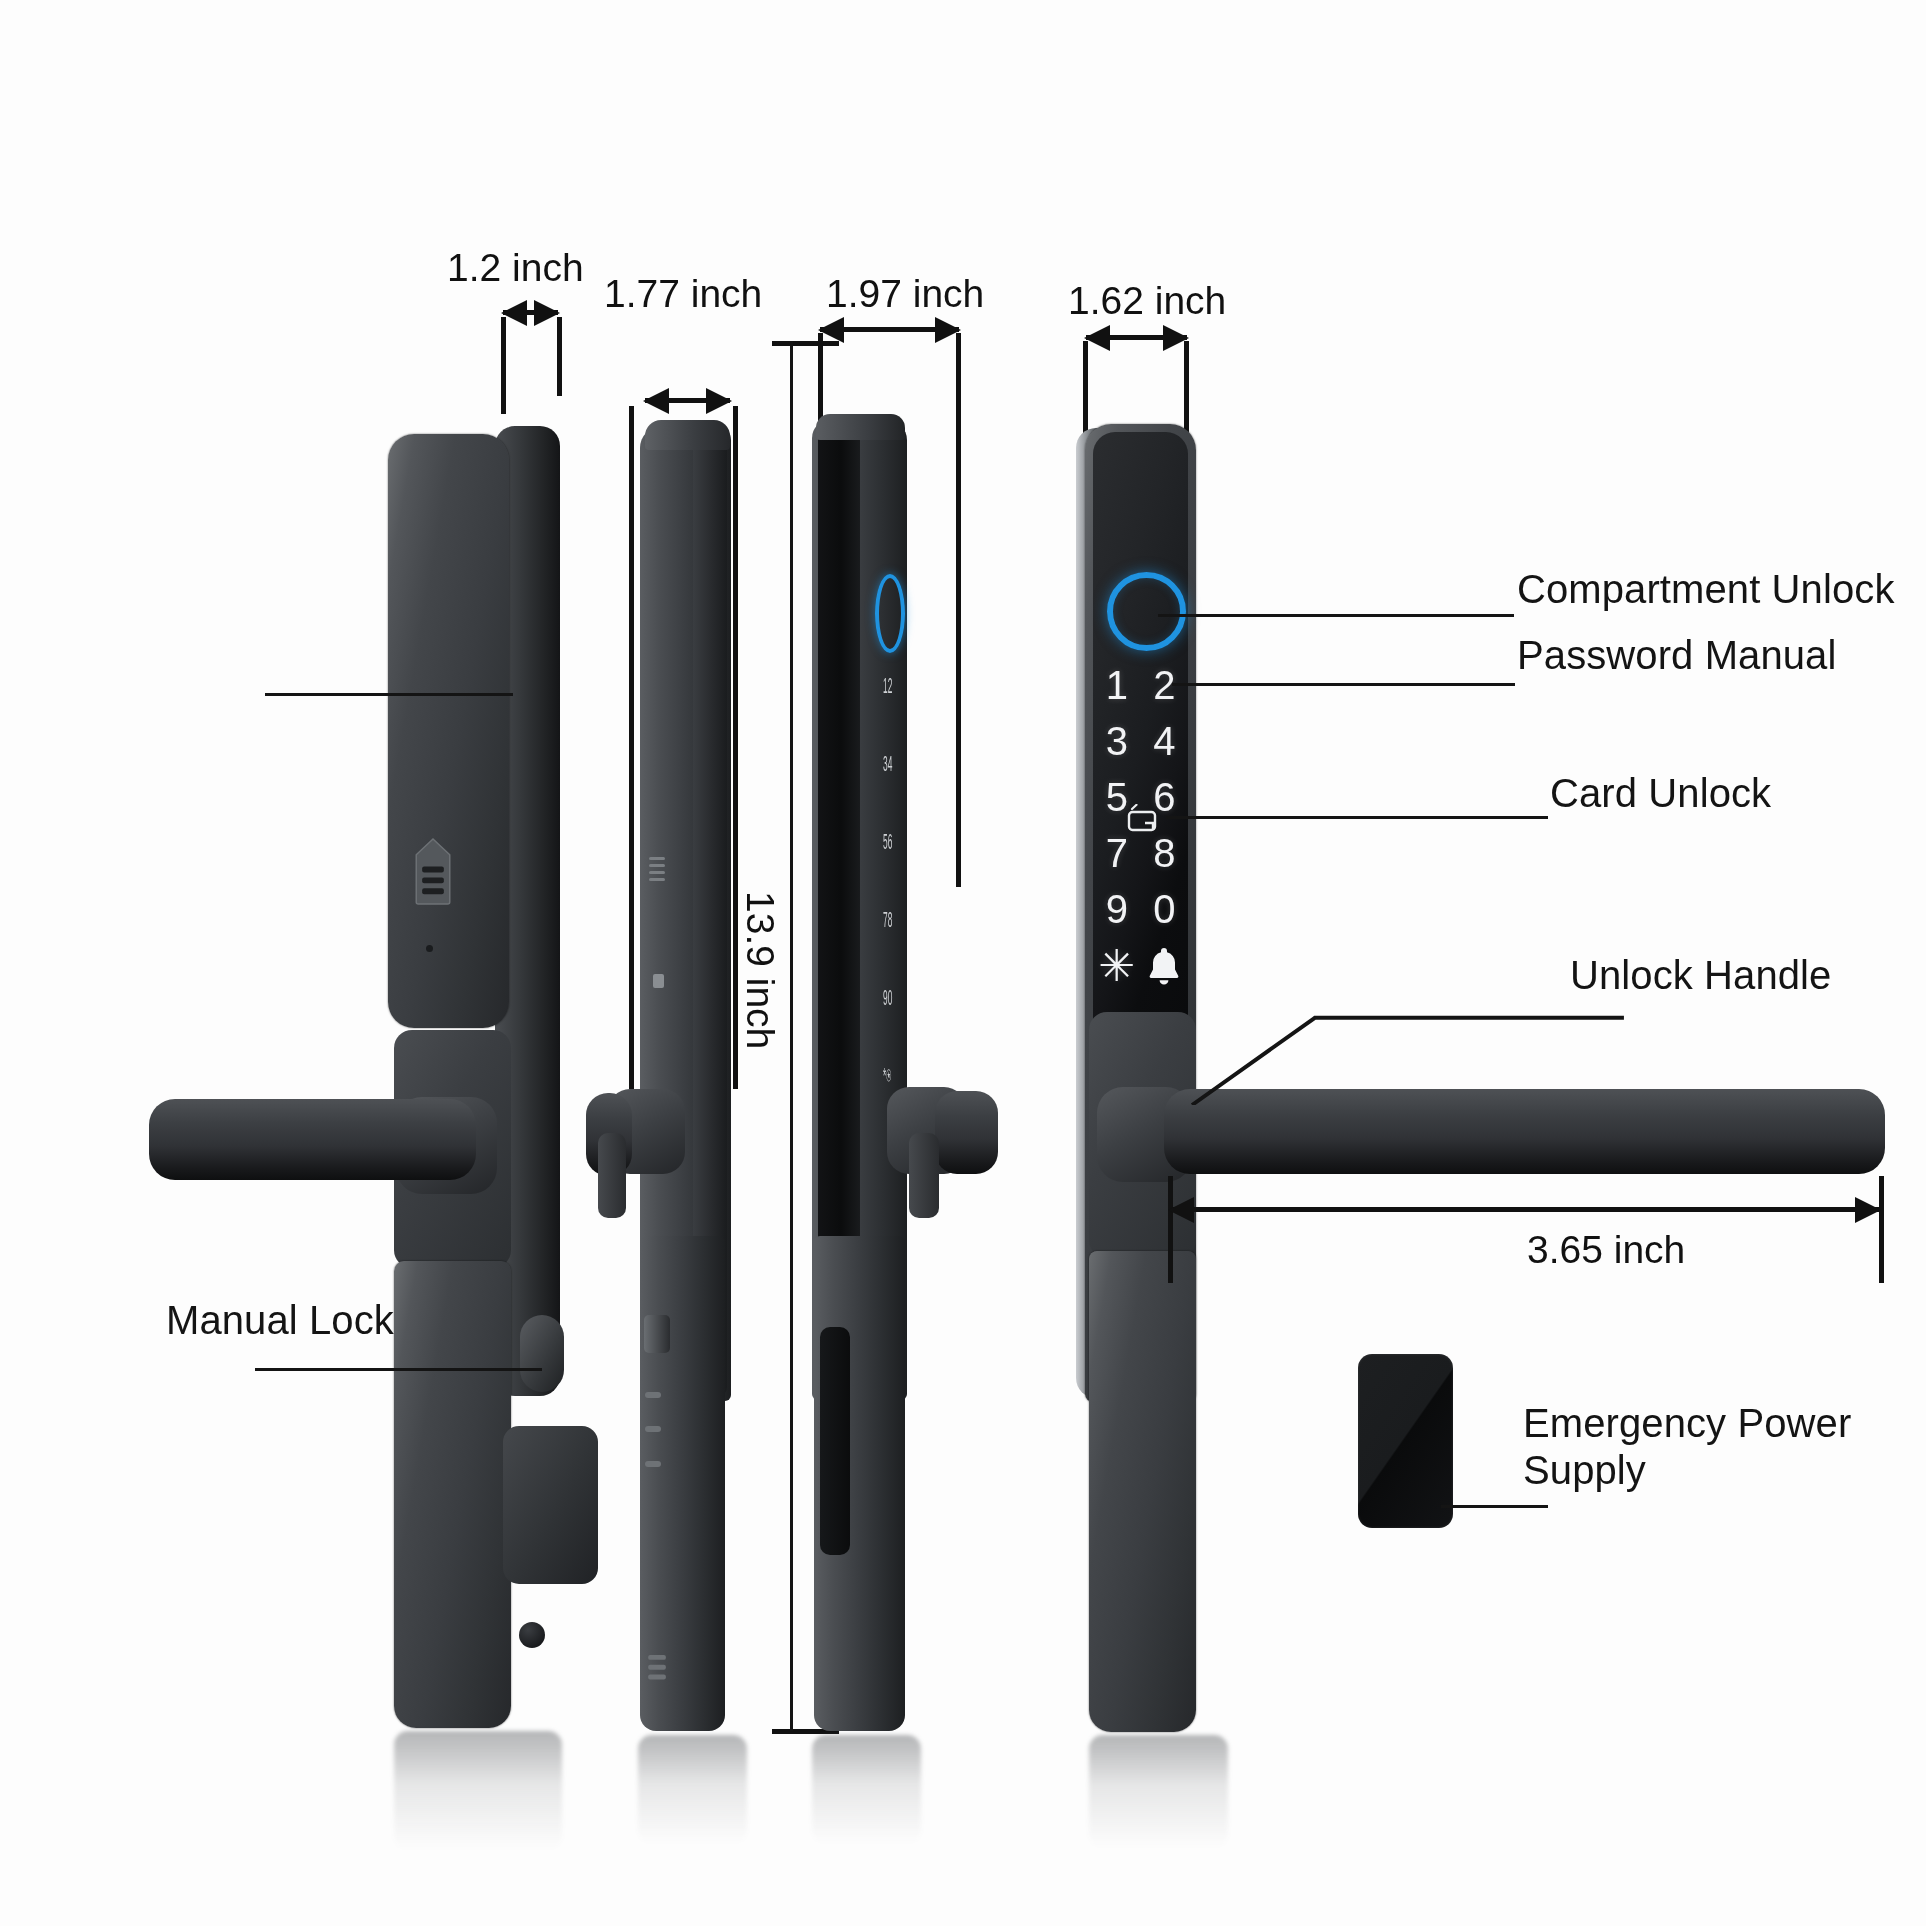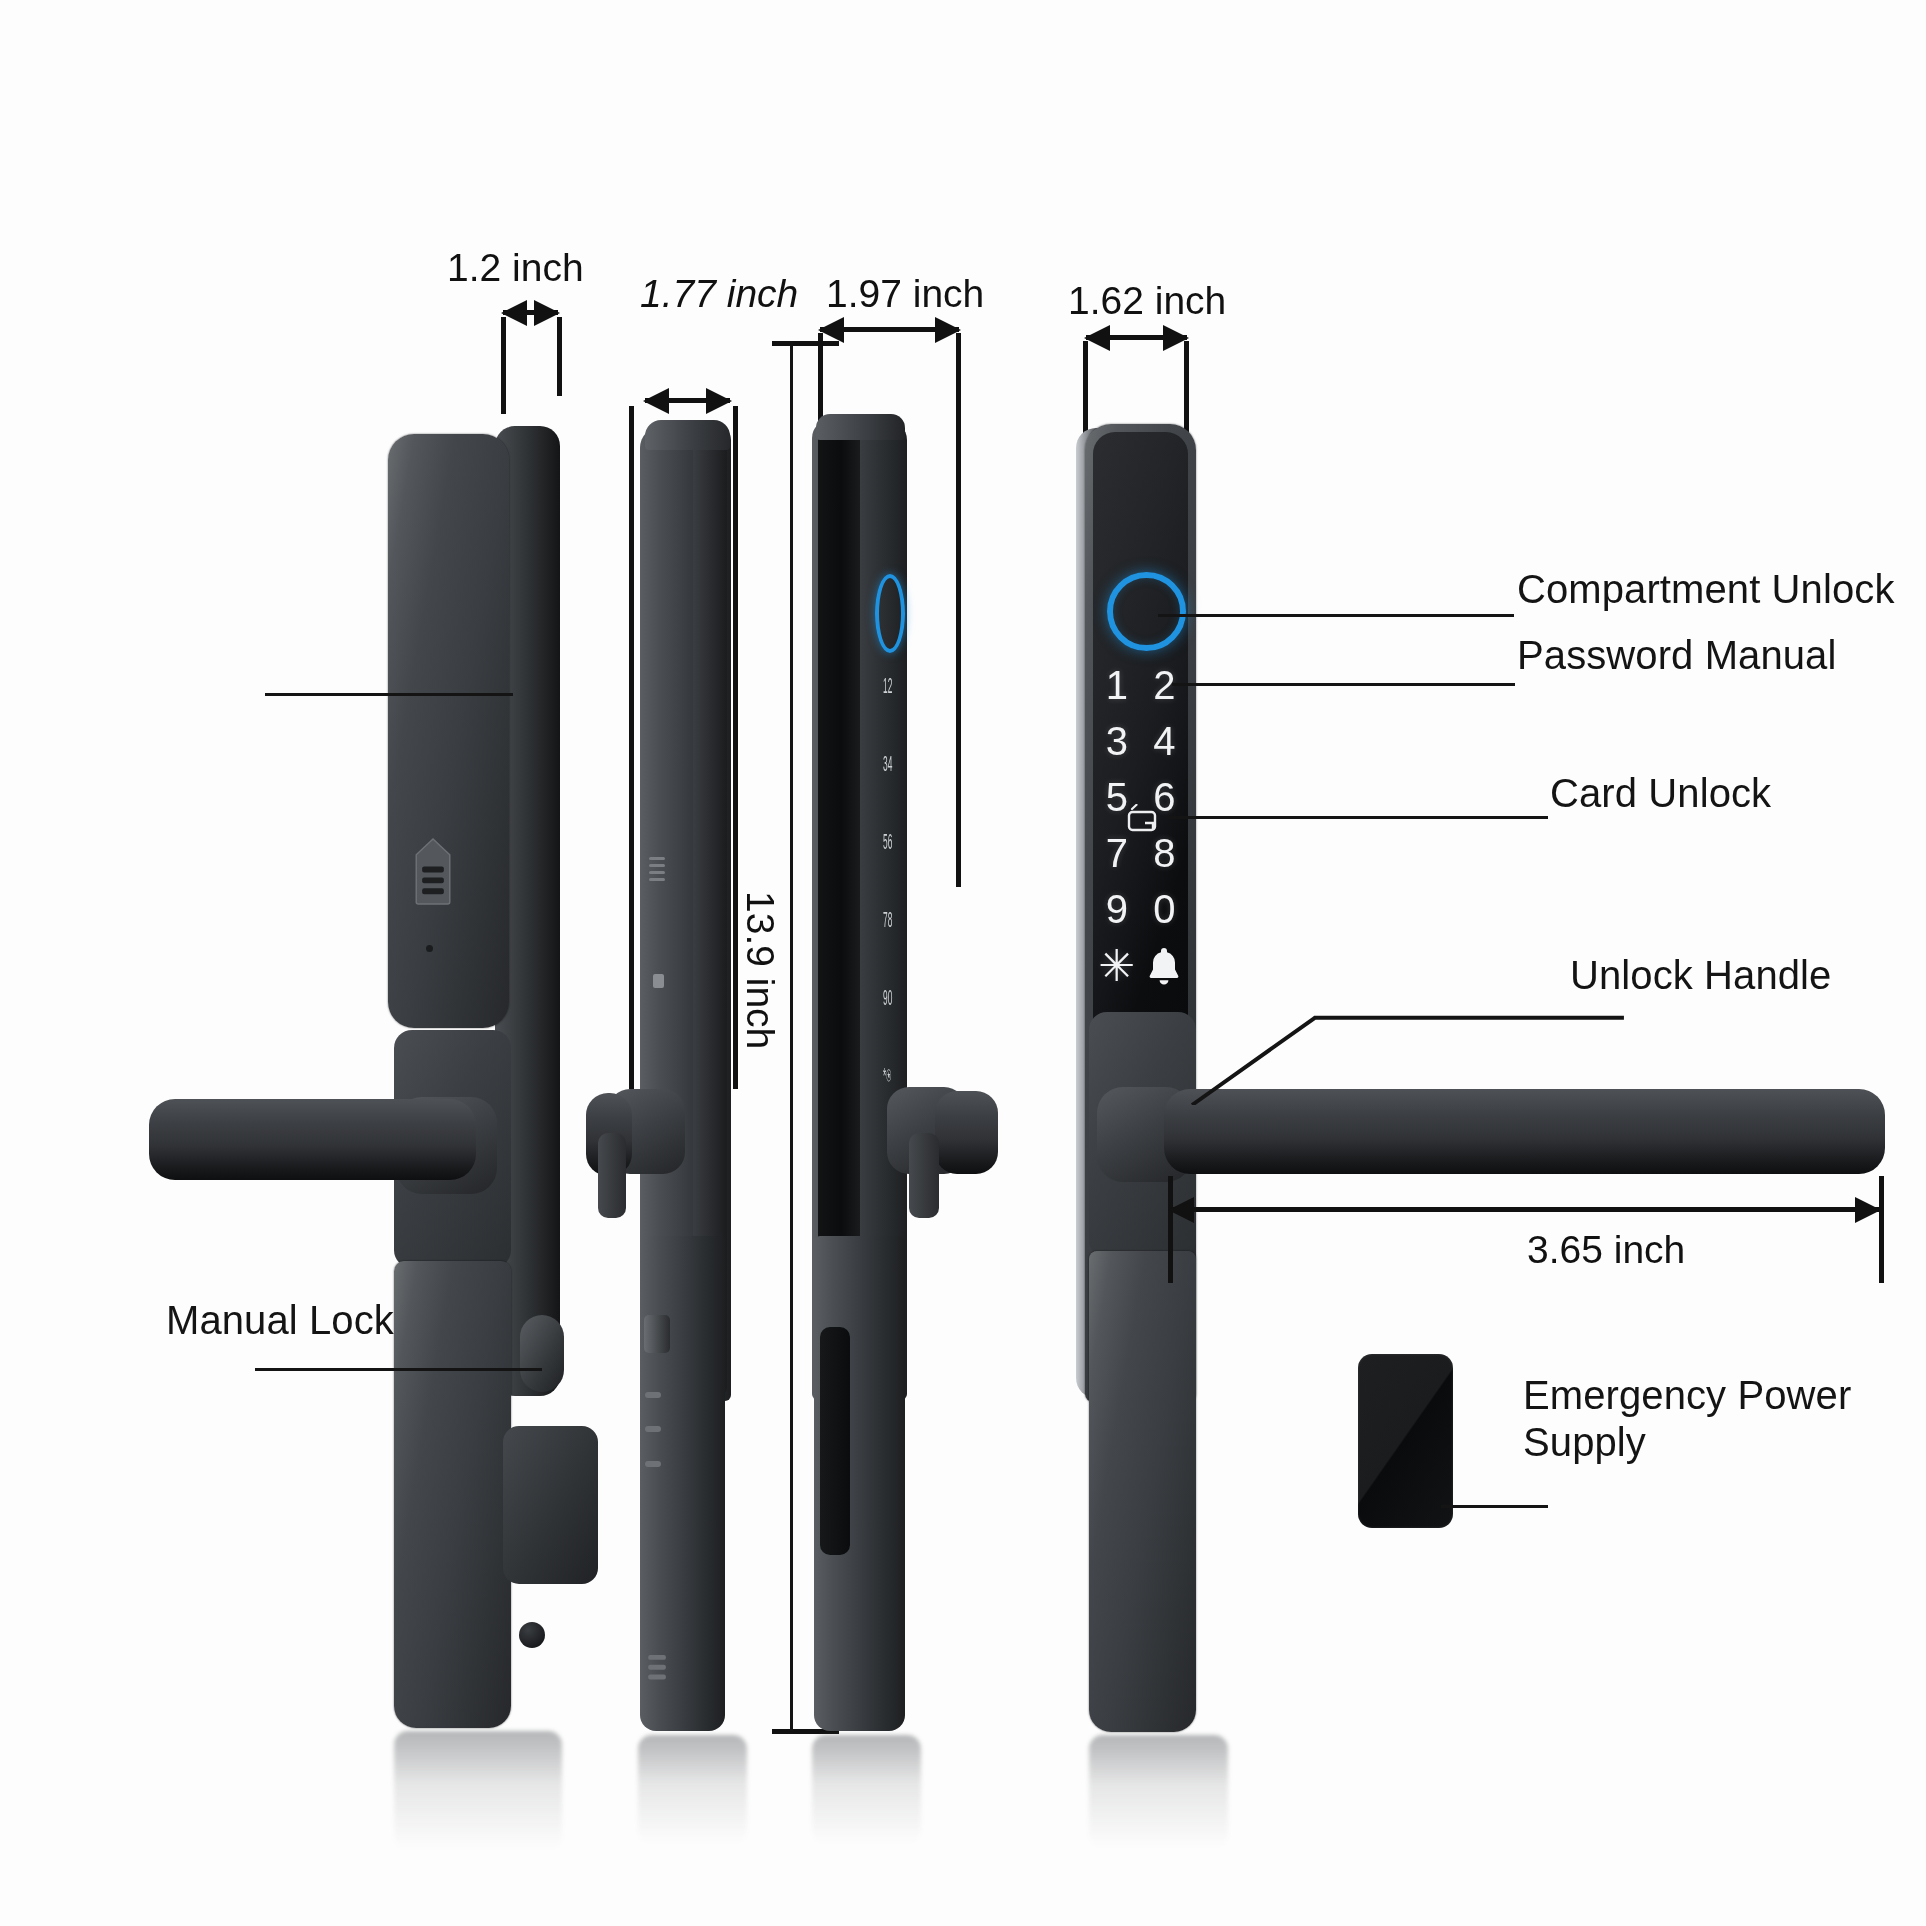--- a/index.html
+++ b/index.html
@@ -17,21 +17,21 @@
   .abs{position:absolute;}
   .lbl{
     position:absolute;
     color:#141414;
     font-size:40px;
     line-height:1.18;
     letter-spacing:0.1px;
     white-space:nowrap;
     font-weight:400;
   }
-  .lbl.wrap{white-space:normal;}
+  .lbl.wrap{white-space:normal;margin-top:28px;}
   .dim{
     position:absolute;
     color:#111;
     font-size:39px;
     white-space:nowrap;
     font-weight:400;
   }
   .leader{position:absolute;background:#141414;height:3px;}
   .leader-v{position:absolute;background:#141414;width:3px;}
   .ext{position:absolute;background:#111;width:5px;}
@@ -169,21 +169,21 @@
     <div class="reflection" style="left:394px;top:1731px;width:168px;height:119px;"></div>
   </div>
 
   <div class="leader" style="left:265px;top:693px;width:248px;"></div>
 
   <div class="lbl" style="left:166px;top:1297px;">Manual Lock</div>
   <div class="leader" style="left:255px;top:1368px;width:287px;"></div>
 
   <div class="lock">
 
-    <div class="dim" style="left:640px;top:272px;font-style:italic;">1.77 inch</div>
+    <div class="dim" style="left:604px;top:272px;">1.77 inch</div>
     <div class="arrowline" style="left:645px;top:398px;width:85px;"></div>
     <div class="ext" style="left:629px;top:406px;height:683px;"></div>
     <div class="ext" style="left:733px;top:406px;height:683px;"></div>
 
     <div class="sidebody" style="left:640px;top:426px;width:91px;height:975px;border-radius:22px 14px 6px 6px;"></div>
     <div class="sidestrip" style="left:693px;top:432px;width:34px;height:965px;"></div>
     <div class="abs" style="left:645px;top:420px;width:85px;height:30px;border-radius:16px 16px 4px 4px;
                 background:linear-gradient(90deg,#5e6165,#3c3f43 55%,#26282b);"></div>
 
     <svg class="abs" style="left:645px;top:851px;" width="26" height="40" viewBox="0 0 26 40">

